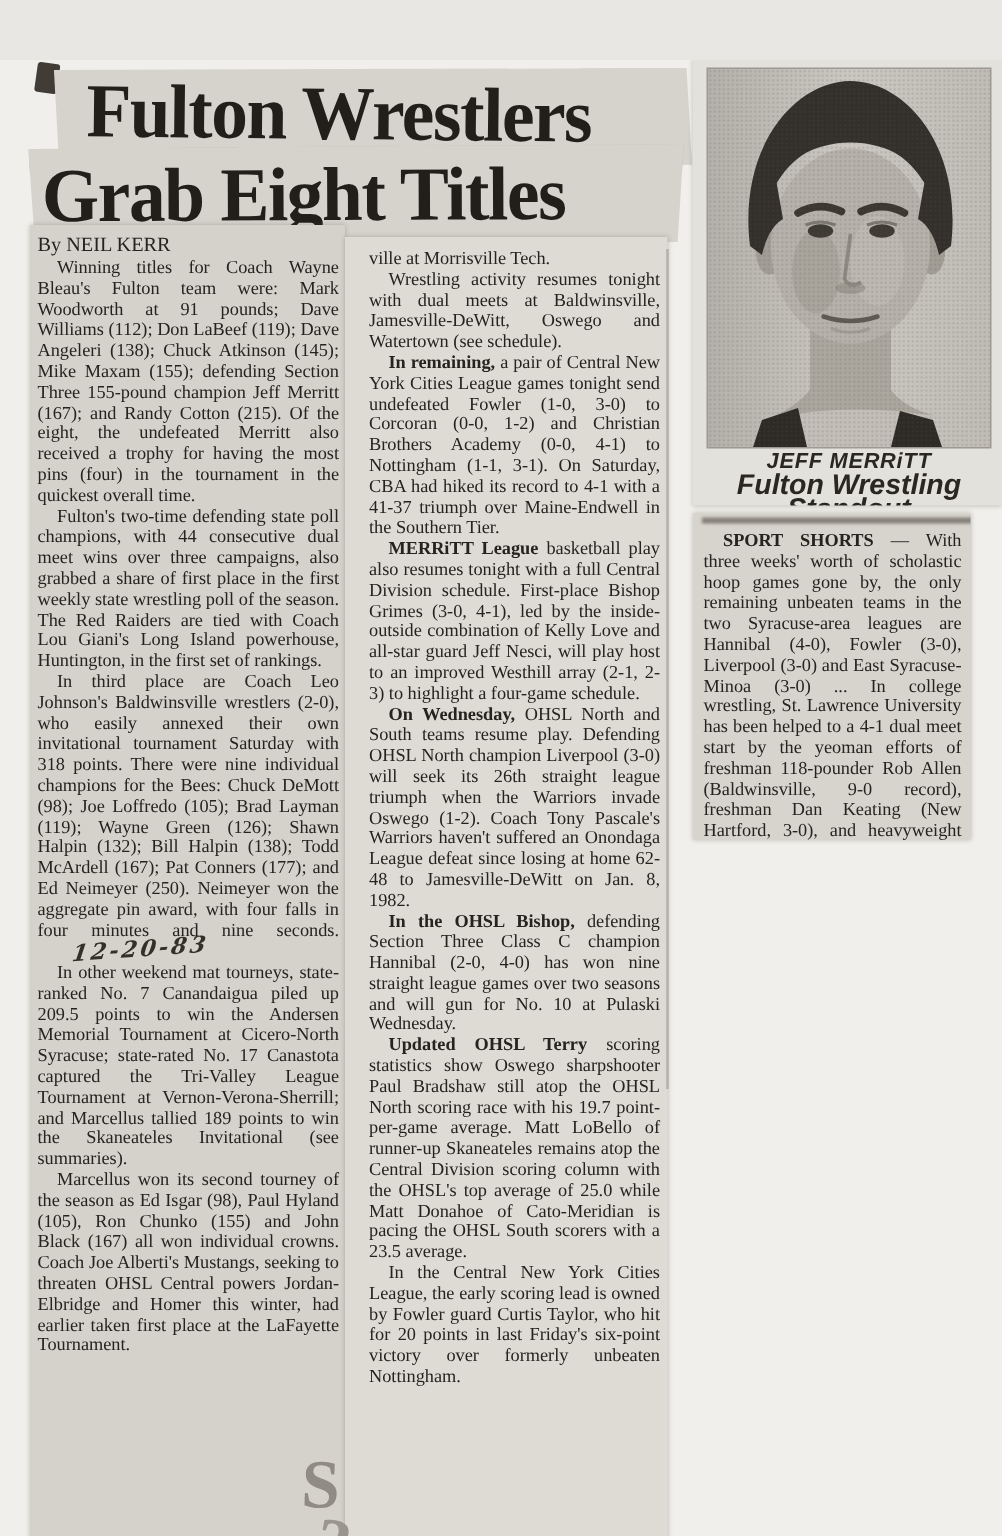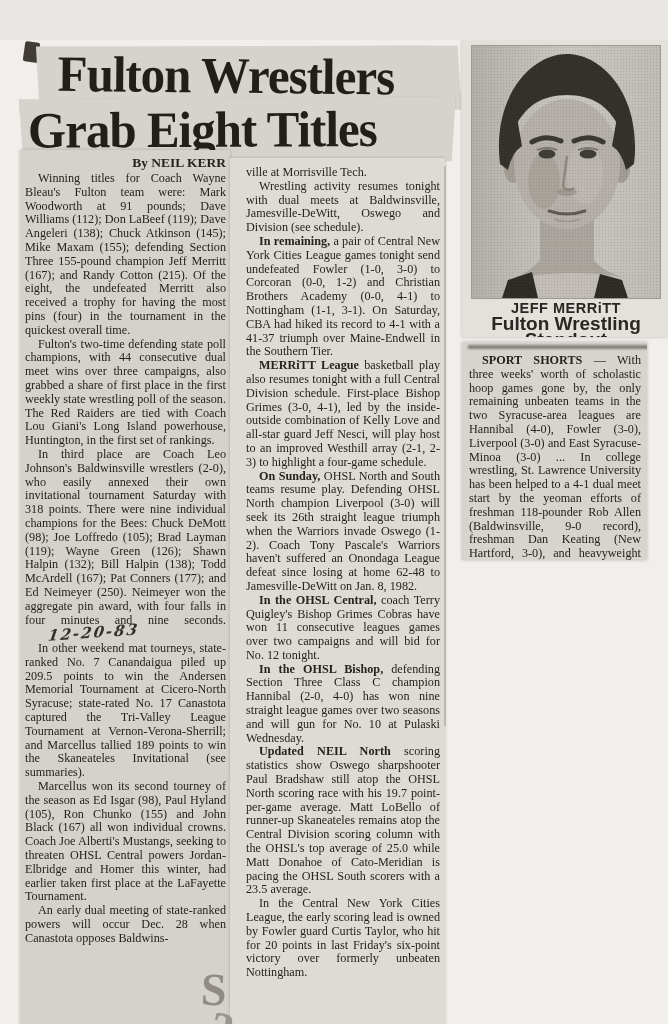--- a/index.html
+++ b/index.html
@@ -22,31 +22,31 @@
   
   .clip{position:absolute;box-sizing:border-box;overflow:hidden;color:#26231f;
         box-shadow:0 0 3px rgba(70,65,58,.30);}
   .left-col{left:20px;top:110px;width:210px;height:898px;background:#d5d2cb;
             padding:5px 4px 4px 5px;}
   .mid-col{left:230px;top:118px;width:215px;height:906px;background:#dedbd5;
            padding:8px 5px 4px 16px;}
   .cols{font-size:12.2px;line-height:13.8px;}
   .cols p{margin:0;text-indent:13px;text-align:justify;}
   .cols p.no-indent{text-indent:0;}
-  .byline{text-align:right;font-weight:bold;font-size:13.5px;line-height:16px;
+  .byline{text-align:left;font-weight:normal;font-size:13.5px;line-height:16px;
           margin-bottom:1px;}
   .handwritten{display:inline-block;font-family:"DejaVu Serif", cursive;font-style:italic;
                font-size:15px;letter-spacing:2px;color:#33302a;transform:rotate(-4deg) skewX(-12deg);
                margin-left:10px;font-weight:bold;}
   
   .photo-clip{left:462px;top:0;width:206px;height:297px;background:#e3e1dc;padding:6px 8px 0 10px;}
   .photo-frame{width:188px;height:252px;background:#c7c4be;outline:1px solid #9d9992;overflow:hidden;}
   .photo-frame svg{display:block;}
   .photo-caption{text-align:center;font-family:"Liberation Sans", sans-serif;font-weight:bold;
-                 color:#2a2723;margin-top:3px;}
+                 color:#2a2723;margin-top:3px;font-style:italic;}
   .cap-name{font-size:14.5px;line-height:15px;letter-spacing:.5px;}
   .cap-title{font-size:19px;line-height:16px;}
   
   .shorts-clip{left:462px;top:302px;width:185px;height:218px;background:#d7d4cd;
                padding:12px 6px 4px 7px;}
   .shorts-clip .smudge{position:absolute;left:6px;top:3px;width:190px;height:4px;
                        background:rgba(66,60,52,.55);filter:blur(1px);}
   
   .frag{position:absolute;font-family:"Liberation Serif", serif;font-weight:bold;
         color:#908c85;line-height:1;}
@@ -73,34 +73,32 @@
   </div>
 
   <div class="clip left-col cols">
     <div class="byline">By NEIL KERR</div>
     <div>
         <p>Winning titles for Coach Wayne Bleau's Fulton team were: Mark Woodworth at 91 pounds; Dave Williams (112); Don LaBeef (119); Dave Angeleri (138); Chuck Atkinson (145); Mike Maxam (155); defending Section Three 155-pound champion Jeff Merritt (167); and Randy Cotton (215). Of the eight, the undefeated Merritt also received a trophy for having the most pins (four) in the tournament in the quickest overall time.</p>
         <p>Fulton's two-time defending state poll champions, with 44 consecutive dual meet wins over three campaigns, also grabbed a share of first place in the first weekly state wrestling poll of the season. The Red Raiders are tied with Coach Lou Giani's Long Island powerhouse, Huntington, in the first set of rankings.</p>
         <p>In third place are Coach Leo Johnson's Baldwinsville wrestlers (2-0), who easily annexed their own invitational tournament Saturday with 318 points. There were nine individual champions for the Bees: Chuck DeMott (98); Joe Loffredo (105); Brad Layman (119); Wayne Green (126); Shawn Halpin (132); Bill Halpin (138); Todd McArdell (167); Pat Conners (177); and Ed Neimeyer (250). Neimeyer won the aggregate pin award, with four falls in four minutes and nine seconds.<span class="handwritten">12-20-83</span></p>
         <p>In other weekend mat tourneys, state-ranked No. 7 Canandaigua piled up 209.5 points to win the Andersen Memorial Tournament at Cicero-North Syracuse; state-rated No. 17 Canastota captured the Tri-Valley League Tournament at Vernon-Verona-Sherrill; and Marcellus tallied 189 points to win the Skaneateles Invitational (see summaries).</p>
         <p>Marcellus won its second tourney of the season as Ed Isgar (98), Paul Hyland (105), Ron Chunko (155) and John Black (167) all won individual crowns. Coach Joe Alberti's Mustangs, seeking to threaten OHSL Central powers Jordan-Elbridge and Homer this winter, had earlier taken first place at the LaFayette Tournament.</p>
-        <p>An early dual meeting of state-ranked powers will occur Dec. 28 when Canastota opposes Baldwins-</p>
       </div>
   </div>
 
   <div class="clip mid-col cols">
     <div>
         <p class="no-indent">ville at Morrisville Tech.</p>
-        <p>Wrestling activity resumes tonight with dual meets at Baldwinsville, Jamesville-DeWitt, Oswego and Division (see schedule).</p>
+        <p>Wrestling activity resumes tonight with dual meets at Baldwinsville, Jamesville-DeWitt, Oswego and Watertown (see schedule).</p>
         <p><b>In remaining, </b>a pair of Central New York Cities League games tonight send undefeated Fowler (1-0, 3-0) to Corcoran (0-0, 1-2) and Christian Brothers Academy (0-0, 4-1) to Nottingham (1-1, 3-1). On Saturday, CBA had hiked its record to 4-1 with a 41-37 triumph over Maine-Endwell in the Southern Tier.</p>
         <p><b>MERRiTT League </b>basketball play also resumes tonight with a full Central Division schedule. First-place Bishop Grimes (3-0, 4-1), led by the inside-outside combination of Kelly Love and all-star guard Jeff Nesci, will play host to an improved Westhill array (2-1, 2-3) to highlight a four-game schedule.</p>
-        <p><b>On Sunday, </b>OHSL North and South teams resume play. Defending OHSL North champion Liverpool (3-0) will seek its 26th straight league triumph when the Warriors invade Oswego (1-2). Coach Tony Pascale's Warriors haven't suffered an Onondaga League defeat since losing at home 62-48 to Jamesville-DeWitt on Jan. 8, 1982.</p>
-        <p><b>In the OHSL Central, </b>coach Terry Quigley's Bishop Grimes Cobras have won 11 consecutive leagues games over two campaigns and will bid for No. 12 tonight.</p>
+        <p><b>On Wednesday, </b>OHSL North and South teams resume play. Defending OHSL North champion Liverpool (3-0) will seek its 26th straight league triumph when the Warriors invade Oswego (1-2). Coach Tony Pascale's Warriors haven't suffered an Onondaga League defeat since losing at home 62-48 to Jamesville-DeWitt on Jan. 8, 1982.</p>
         <p><b>In the OHSL Bishop, </b>defending Section Three Class C champion Hannibal (2-0, 4-0) has won nine straight league games over two seasons and will gun for No. 10 at Pulaski Wednesday.</p>
-        <p><b>Updated NEIL North </b>scoring statistics show Oswego sharpshooter Paul Bradshaw still atop the OHSL North scoring race with his 19.7 point-per-game average. Matt LoBello of runner-up Skaneateles remains atop the Central Division scoring column with the OHSL's top average of 25.0 while Matt Donahoe of Cato-Meridian is pacing the OHSL South scorers with a 23.5 average.</p>
+        <p><b>Updated OHSL Terry </b>scoring statistics show Oswego sharpshooter Paul Bradshaw still atop the OHSL North scoring race with his 19.7 point-per-game average. Matt LoBello of runner-up Skaneateles remains atop the Central Division scoring column with the OHSL's top average of 25.0 while Matt Donahoe of Cato-Meridian is pacing the OHSL South scorers with a 23.5 average.</p>
         <p>In the Central New York Cities League, the early scoring lead is owned by Fowler guard Curtis Taylor, who hit for 20 points in last Friday's six-point victory over formerly unbeaten Nottingham.</p>
       </div>
   </div>
   <div class="mid-edge"></div>
 
   <div class="clip photo-clip">
     <div class="photo-frame">
       <svg width="188" height="252" viewBox="0 0 188 252" xmlns="http://www.w3.org/2000/svg">
         <defs>
           <pattern id="ht" width="3" height="3" patternUnits="userSpaceOnUse">

